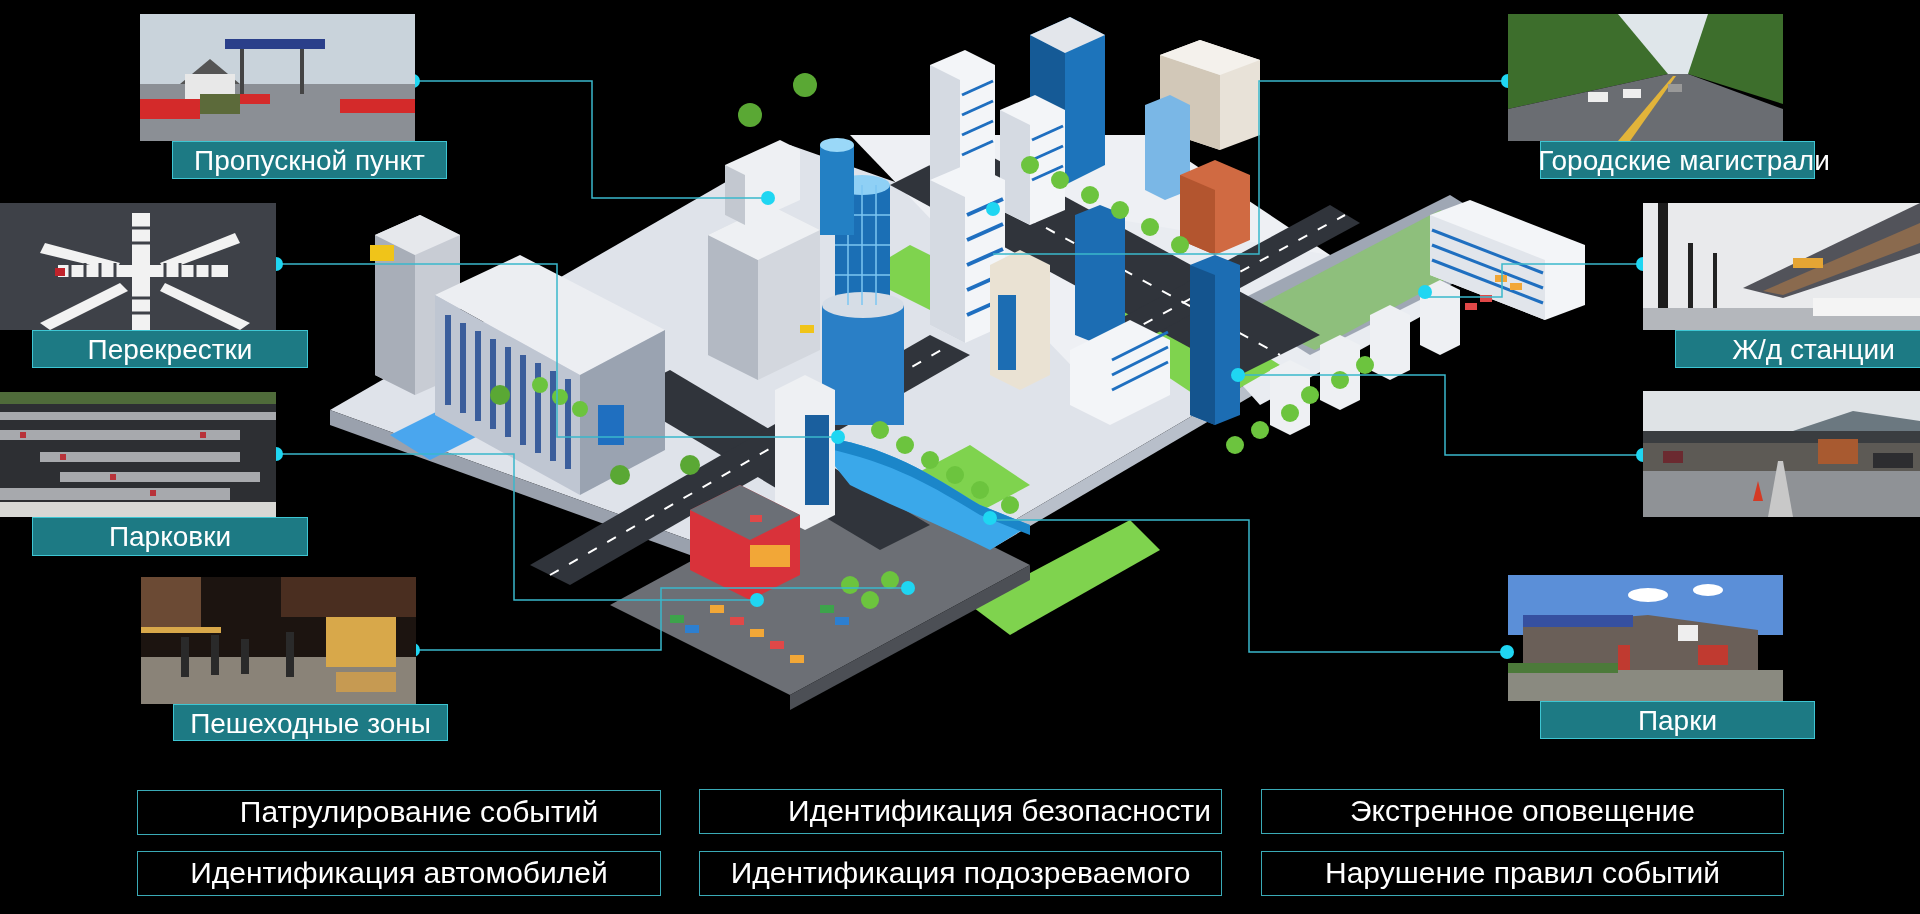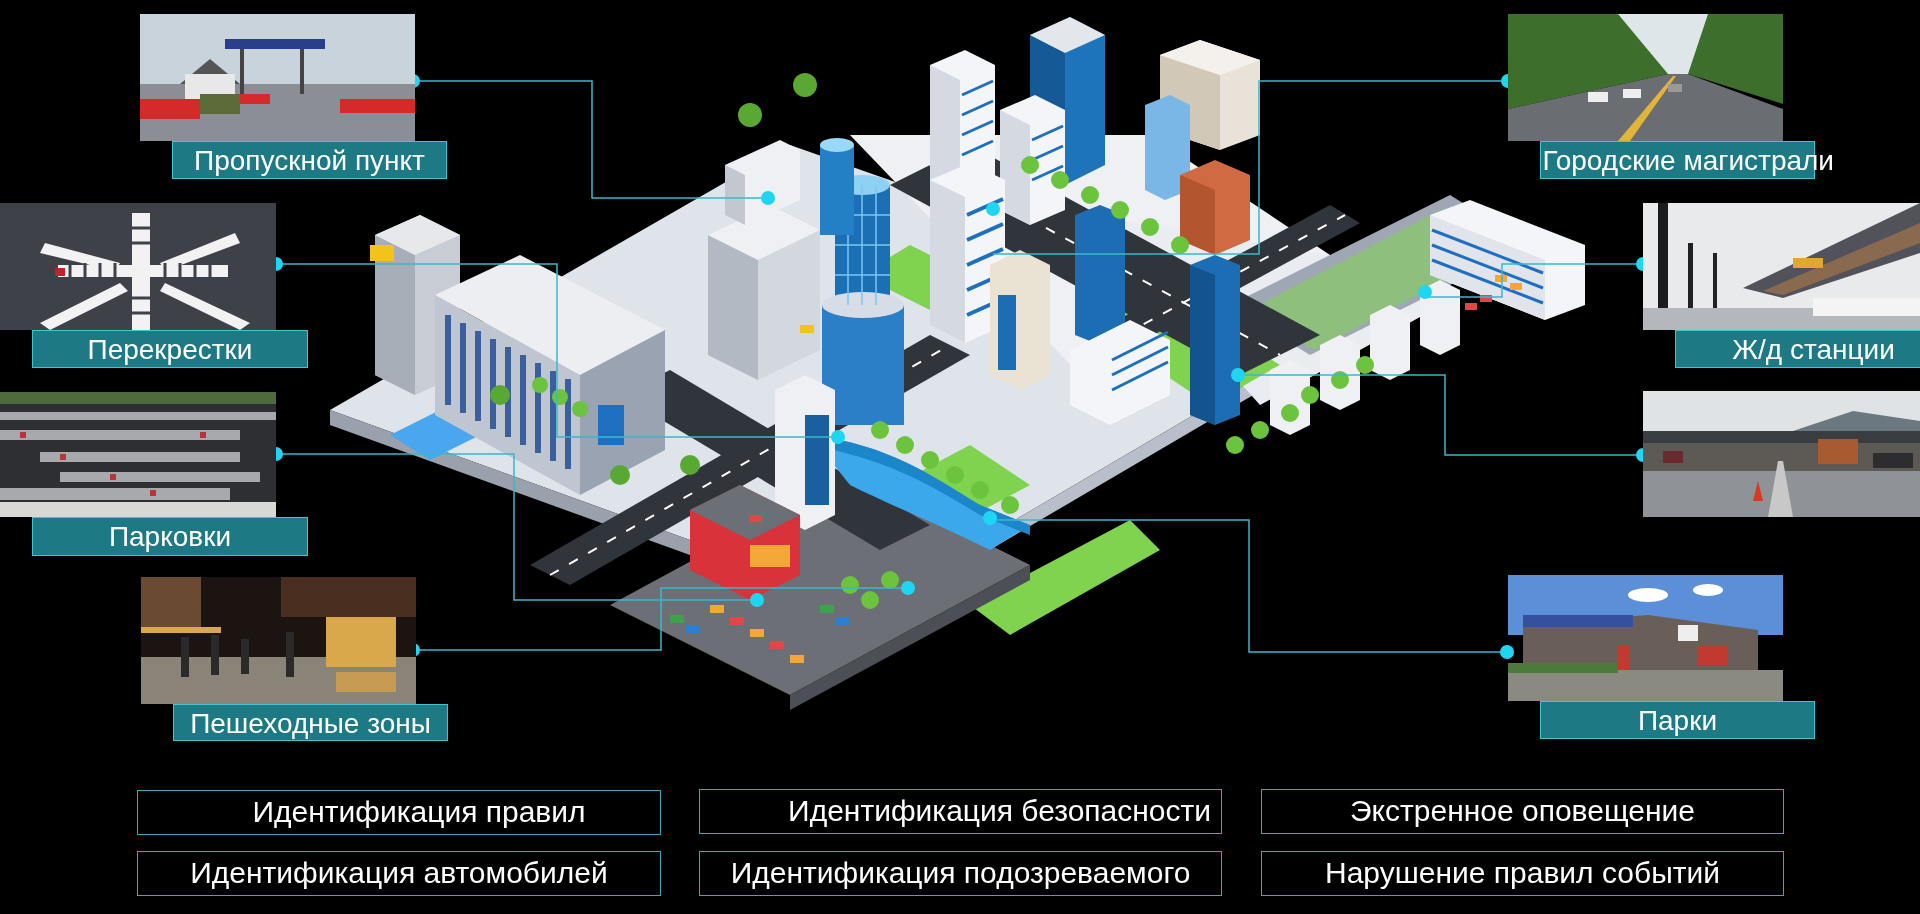--- a/index.html
+++ b/index.html
@@ -379,21 +379,21 @@
       <polygon points="0,0 110,0 160,60 0,95" fill="#3d6e2c"></polygon>
         <polygon points="275,0 200,0 180,60 275,90" fill="#3d6e2c"></polygon>
       <polygon points="0,95 160,60 180,60 275,95 275,127 0,127" fill="#6a6d72"></polygon>
       <polygon points="110,127 165,62 168,62 122,127" fill="#e2b43a"></polygon>
       <rect x="80" y="78" width="20" height="10" fill="#eee"></rect>
         <rect x="115" y="75" width="18" height="9" fill="#eee"></rect>
         <rect x="160" y="70" width="14" height="8" fill="#999"></rect>
     </svg>
   </div>
   <div class="label overflow" style="top:127px;width:275px;height:38px;">
-    <span style="position:absolute;left:-7px;top:0;width:300px;text-align:right">Городские магистрали</span>
+    <span style="position:absolute;left:-7px;top:0;width:300px;text-align:center">Городские магистрали</span>
   </div>
 </div>
 
 <div class="card" style="left:1643px;top:203px;width:277px;height:190px">
   <div class="photo" style="width:277px;height:127px">
     <svg viewBox="0 0 277 127" preserveAspectRatio="none">
       <rect width="277" height="127" fill="#e9eaec"></rect>
       <polygon points="100,85 277,0 277,50 140,95" fill="#52535a"></polygon>
       <polygon points="120,88 277,20 277,40 140,92" fill="#8a6a4e"></polygon>
       <rect x="150" y="55" width="30" height="10" fill="#e5a534"></rect>
@@ -437,18 +437,18 @@
           <rect x="190" y="70" width="30" height="20"></rect>
         </g>
       <rect x="170" y="50" width="20" height="16" fill="#eee"></rect>
       <rect x="0" y="95" width="275" height="31" fill="#8a8a80"></rect>
         <rect x="0" y="88" width="110" height="10" fill="#4c7a3a"></rect>
     </svg>
   </div>
   <div class="label" style="top:126px;width:275px;height:38px">Парки</div>
 </div>
 
-<div class="feature" style="left:137px;top:790px;width:524px;padding-left:40px">Идентификация правил</div>
+<div class="feature" style="left:137px;top:790px;width:524px;padding-left:40px">Патрулирование событий</div>
 <div class="feature" style="left:699px;top:789px;width:523px;padding-left:30px;text-align:right;padding-right:10px">Идентификация безопасности</div>
 <div class="feature" style="left:1261px;top:789px;width:523px">Экстренное оповещение</div>
 <div class="feature" style="left:137px;top:851px;width:524px">Идентификация автомобилей</div>
 <div class="feature" style="left:699px;top:851px;width:523px">Идентификация подозреваемого</div>
 <div class="feature" style="left:1261px;top:851px;width:523px">Нарушение правил событий</div>
 
 </body></html>

